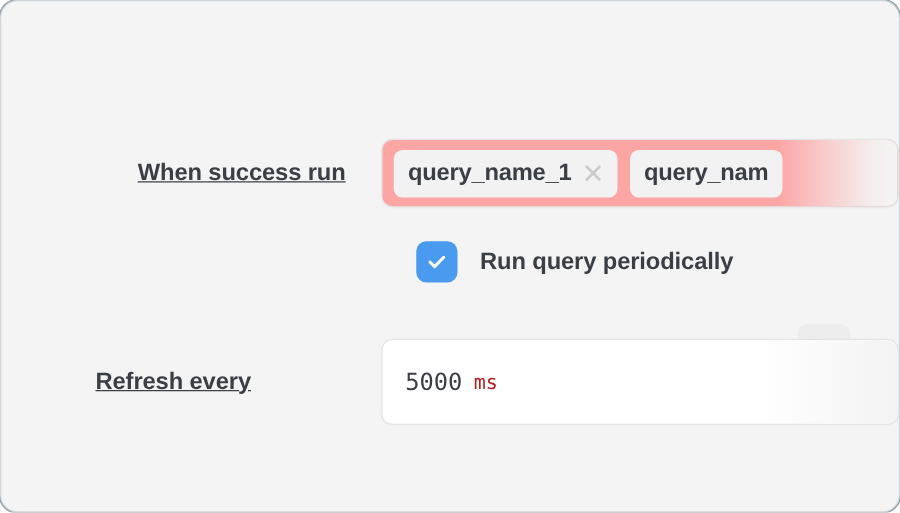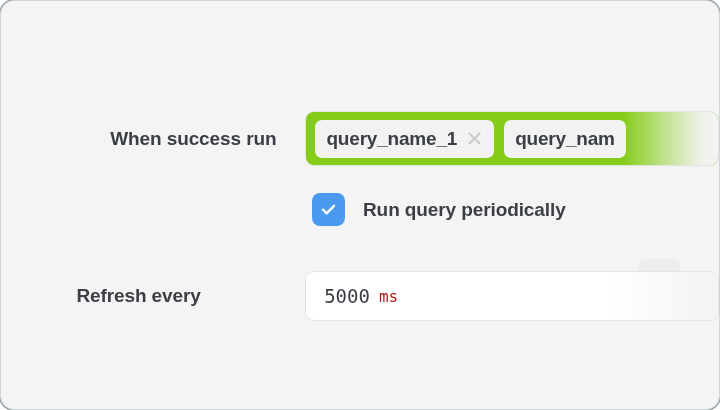--- a/index.html
+++ b/index.html
@@ -34,40 +34,41 @@
     align-items: center;
   }
 
   .field-label {
     font-size: 19px;
     font-weight: bold;
     color: #3b3f45;
     text-align: right;
     letter-spacing: -0.1px;
     white-space: nowrap;
+    text-decoration: underline;
   }
 
   
   #row-success-run {
     left: 0;
     top: 110px;
     width: 100%;
   }
   #row-success-run .field-label {
     width: 287px;
     padding-right: 0;
   }
 
   .tag-input {
     position: relative;
     margin-left: 29px;
     width: 430px;
     height: 55px;
     box-sizing: border-box;
-    background: #84cc16;
+    background: #fca5a5;
     border: 1px solid #e3e4e6;
     border-radius: 9px;
     display: flex;
     align-items: center;
     padding: 0 9px;
     gap: 10px;
     overflow: hidden;
     box-shadow: 0 1px 1px rgba(0,0,0,0.015);
   }
 
@@ -107,21 +108,21 @@
     pointer-events: none;
     background: linear-gradient(to right,
                 rgba(244,244,244,0) 0%,
                 rgba(244,244,244,0.55) 45%,
                 rgba(244,244,244,0.93) 80%,
                 rgba(244,244,244,1) 100%);
   }
 
   
   #row-periodic {
-    left: 311px;
+    left: 332px;
     top: 192px;
   }
   .checkbox-box {
     width: 33px;
     height: 33px;
     box-sizing: border-box;
     border-radius: 8px;
     background: #4a9bf0;
     display: flex;
     align-items: center;
@@ -146,21 +147,21 @@
   }
   #row-refresh .field-label {
     width: 287px;
     text-align: center;
   }
 
   .number-input {
     position: relative;
     margin-left: 29px;
     width: 430px;
-    height: 50px;
+    height: 69px;
     box-sizing: border-box;
     background: #ffffff;
     border: 1px solid #e3e4e6;
     border-radius: 9px;
     display: flex;
     align-items: center;
     padding: 0 18px;
     overflow: hidden;
     box-shadow: 0 1px 1px rgba(0,0,0,0.015);
   }

